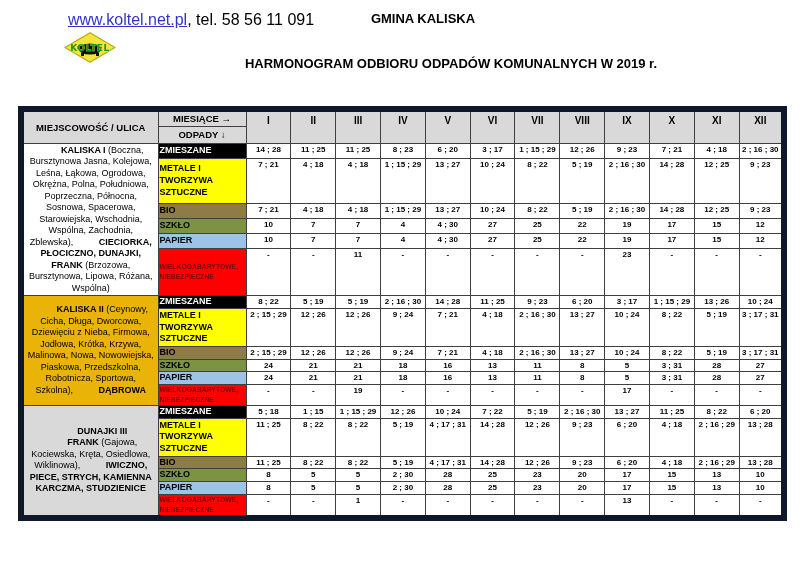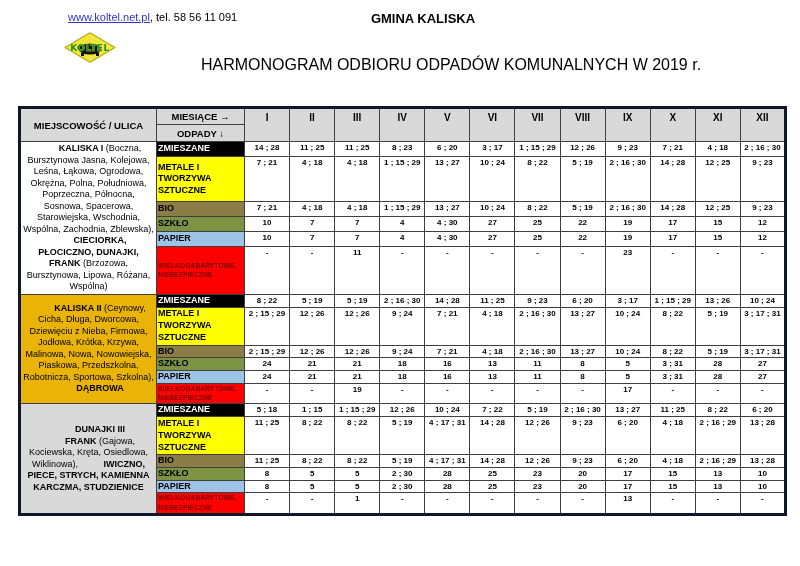--- a/index.html
+++ b/index.html
@@ -1,26 +1,26 @@
 <!DOCTYPE html>
 <html><head>
 <meta charset="utf-8">
 <style>
   * { margin:0; padding:0; box-sizing:border-box; }
   html,body { width:800px; height:566px; }
   body { background:#ffffff; font-family:"Liberation Sans", sans-serif; position:relative; overflow:hidden; color:#000; }
   .page { position:absolute; inset:0; background:#ffffff; }
 
-  .contact { position:absolute; left:68px; top:11px; font-size:11px; white-space:nowrap; }
+  .contact { position:absolute; left:68px; top:11px; font-size:16px; white-space:nowrap; }
   .contact a { color:#3333cc; text-decoration:underline; cursor:pointer; }
   .gmina { position:absolute; left:423px; top:11px; transform:translateX(-50%); font-weight:bold; font-size:13px; white-space:nowrap; }
-  .title2 { position:absolute; left:451px; top:56px; transform:translateX(-50%); font-weight:normal; font-size:16px; white-space:nowrap; }
+  .title2 { position:absolute; left:451px; top:56px; transform:translateX(-50%); font-weight:bold; font-size:13px; white-space:nowrap; }
   .logo { position:absolute; left:64px; top:32px; width:52px; height:31px;text-decoration:underline; }
 
-  table.sched { position:absolute; left:18px; top:106px; width:769px; border-collapse:collapse; table-layout:fixed; border:3px solid #0f172a; }
+  table.sched { position:absolute; left:18px; top:106px; width:769px; border-collapse:collapse; table-layout:fixed; border:6px solid #0f172a; }
   .sched th, .sched td { border:1px solid #3f3f3f; overflow:hidden; }
   .sched th { background:#d9d9d9; font-weight:bold; }
   th.corner { font-size:9.5px; vertical-align:middle; text-align:center; }
   th.subhead { font-size:9.5px; vertical-align:middle; text-align:center; }
   th.month { font-size:10px; vertical-align:top; padding-top:3px; text-align:center; }
   td.wlabel { font-weight:bold; font-size:9px; line-height:1.3; text-align:left; vertical-align:middle; padding:0 1px; }
   td.wlabel.small { font-size:6.8px; line-height:1.45; }
   td.val { font-weight:bold; font-size:8px; text-align:center; vertical-align:top; padding-top:1px; white-space:nowrap; background:#ffffff; }
   td.locality { font-size:9px; line-height:11.5px; text-align:center; vertical-align:middle; padding:1px 2px; }
   .b { font-weight:bold;padding-left:23px; }

